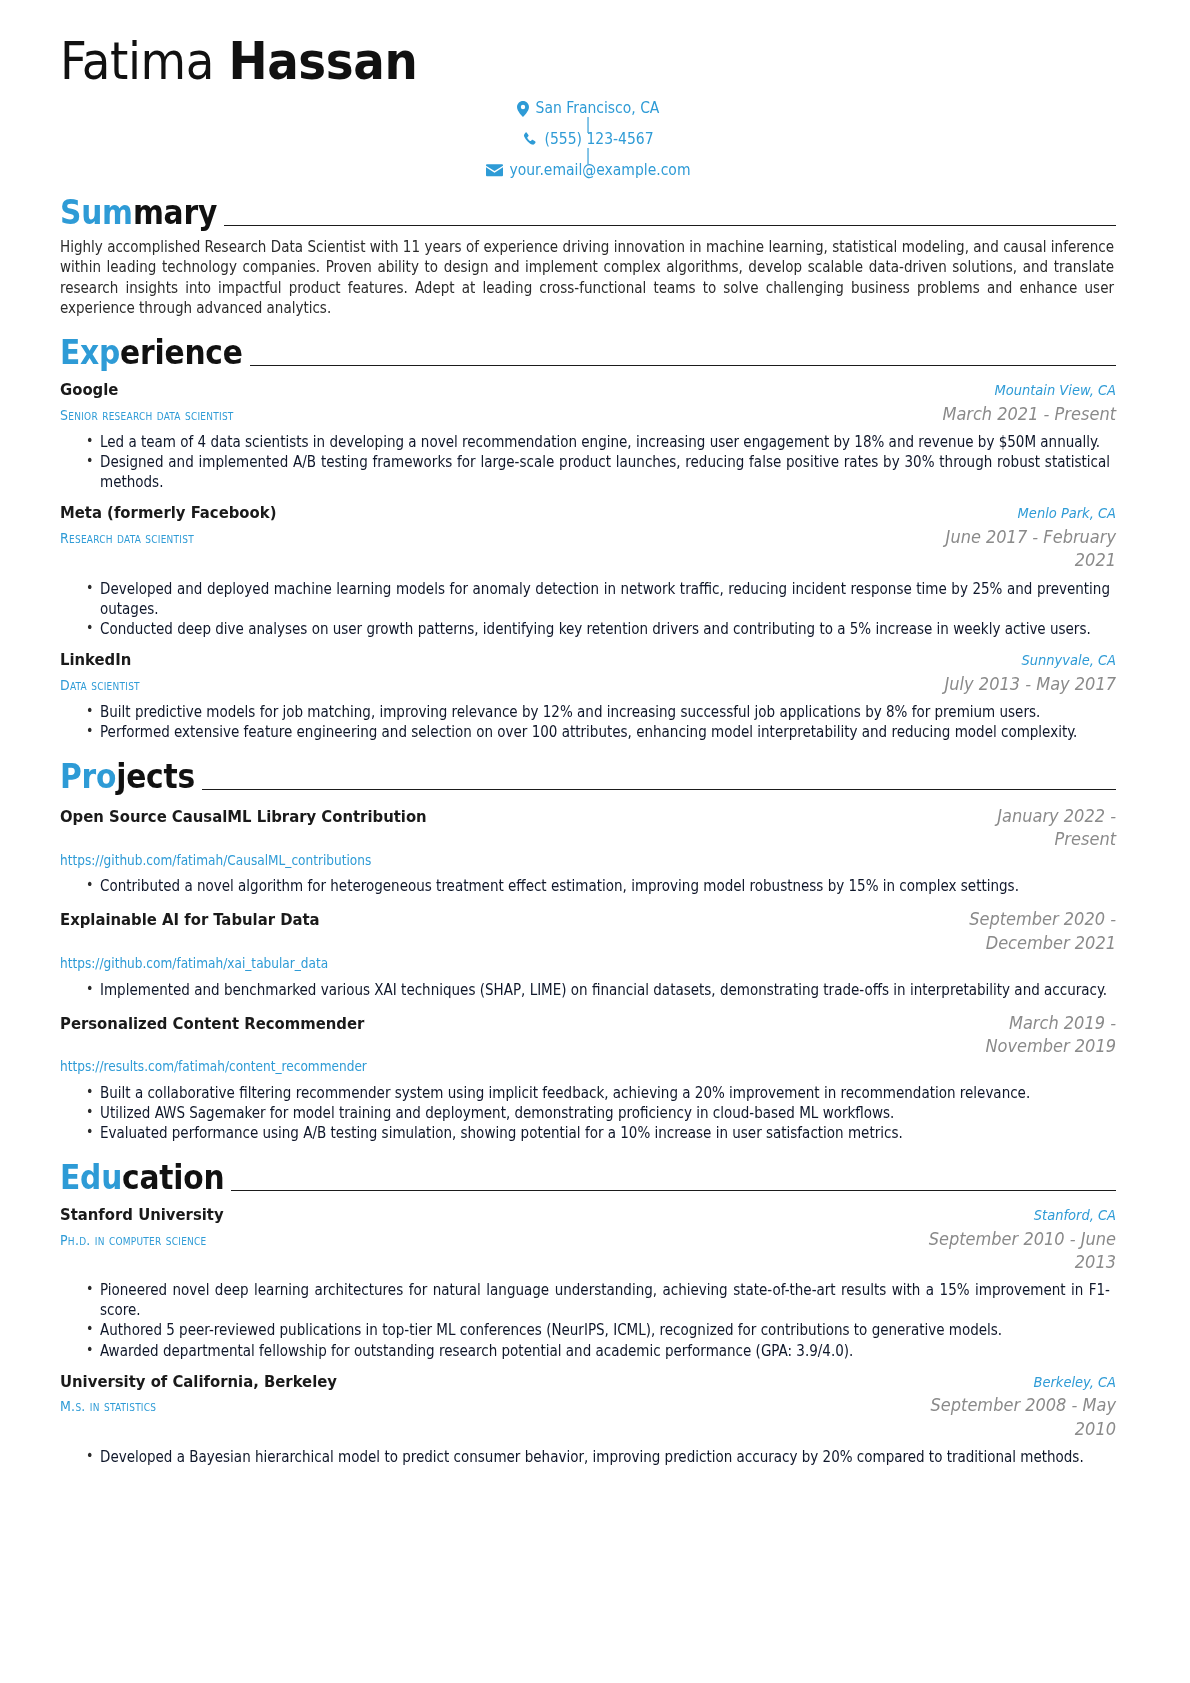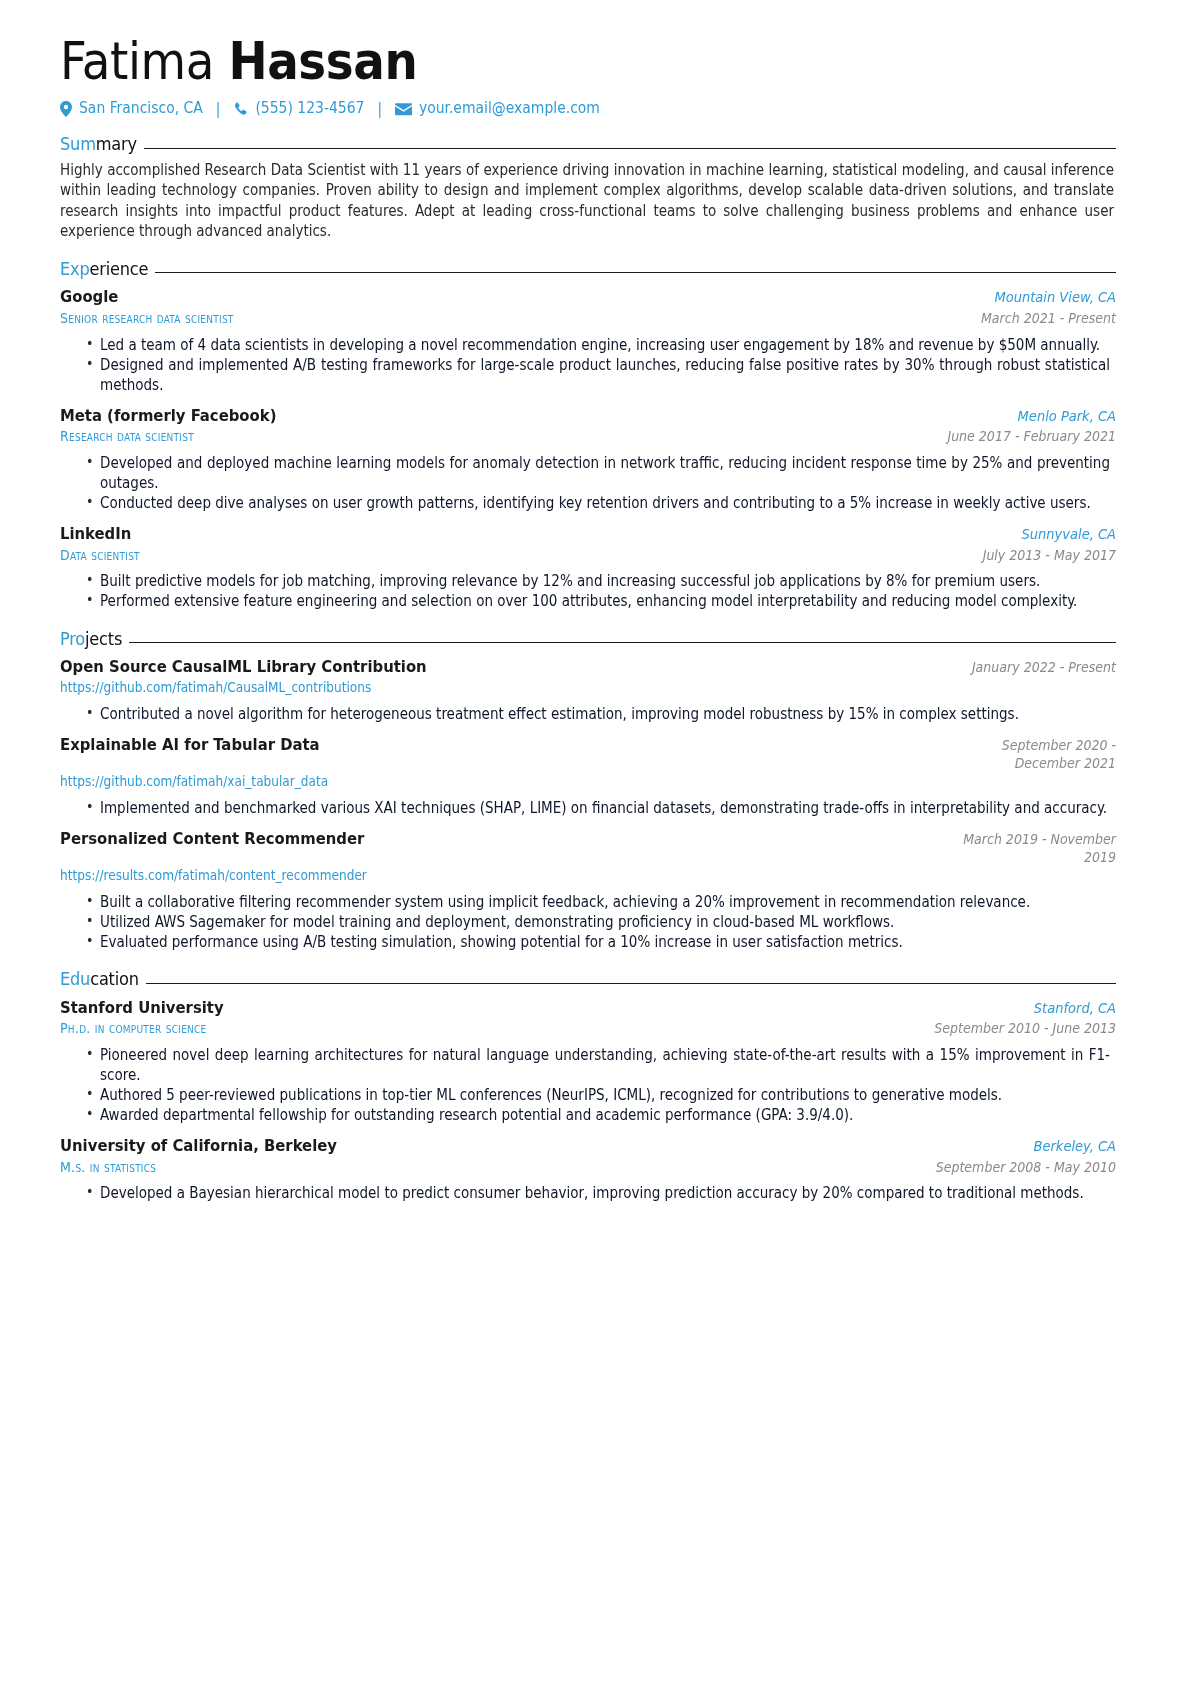--- a/index.html
+++ b/index.html
@@ -27,36 +27,37 @@
   .name .last { font-weight: 700; }
 
   .contact {
     display: flex;
     align-items: center;
     gap: 0px;
     font-size: 15.5px;
     color: #2e9bd6;
     margin: 12px 0 0 0;
     line-height: 1;
+    flex-direction: column;
   }
   .contact .item { display: flex; align-items: center; gap: 7px; }
   .contact .sep { color: #2e9bd6; padding: 0 13px; font-size: 15px; }
   .contact svg { display: block; }
 
   
   .section { margin-top: 18px; }
   .sec-head {
     display: flex;
     align-items: flex-end;
     gap: 0;
     margin-bottom: 6px;
   }
   .sec-title {
-    font-size: 18px;
-    font-weight: 400;
+    font-size: 33px;
+    font-weight: 700;
     color: #111111;
     line-height: 1.05;
     white-space: nowrap;
     letter-spacing: -0.2px;
   }
   .sec-title .hl { color: #2e9bd6; }
   .sec-rule {
     flex: 1 1 auto;
     height: 0;
     border-bottom: 1.6px solid #1b1b1b;
@@ -90,21 +91,21 @@
   .role {
     font-size: 14px;
     color: #2e9bd6;
     font-variant: small-caps;
     text-transform: lowercase;
     line-height: 1.25;
     letter-spacing: 0.25px;
   }
   .role::first-letter { text-transform: uppercase; }
   .date {
-    font-size: 14px;
+    font-size: 18px;
     font-style: italic;
     color: #8a8a8a;
     line-height: 1.3;
     text-align: right;
     max-width: 190px;
   }
   .url {
     font-size: 13.5px;
     color: #2e9bd6;
     line-height: 1.3;

